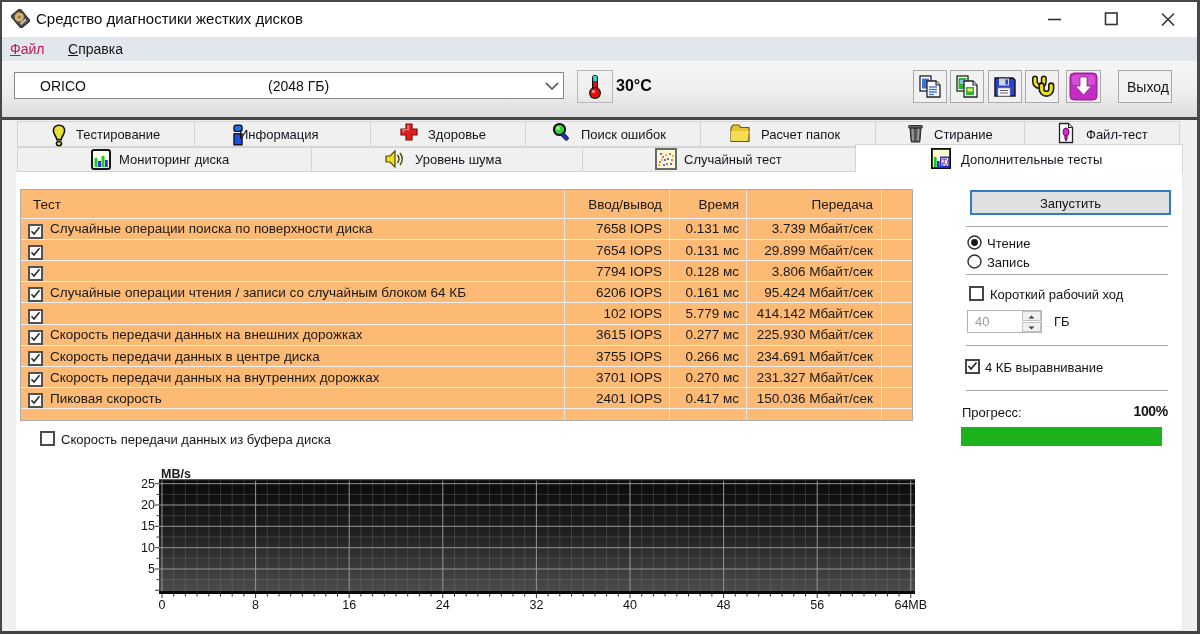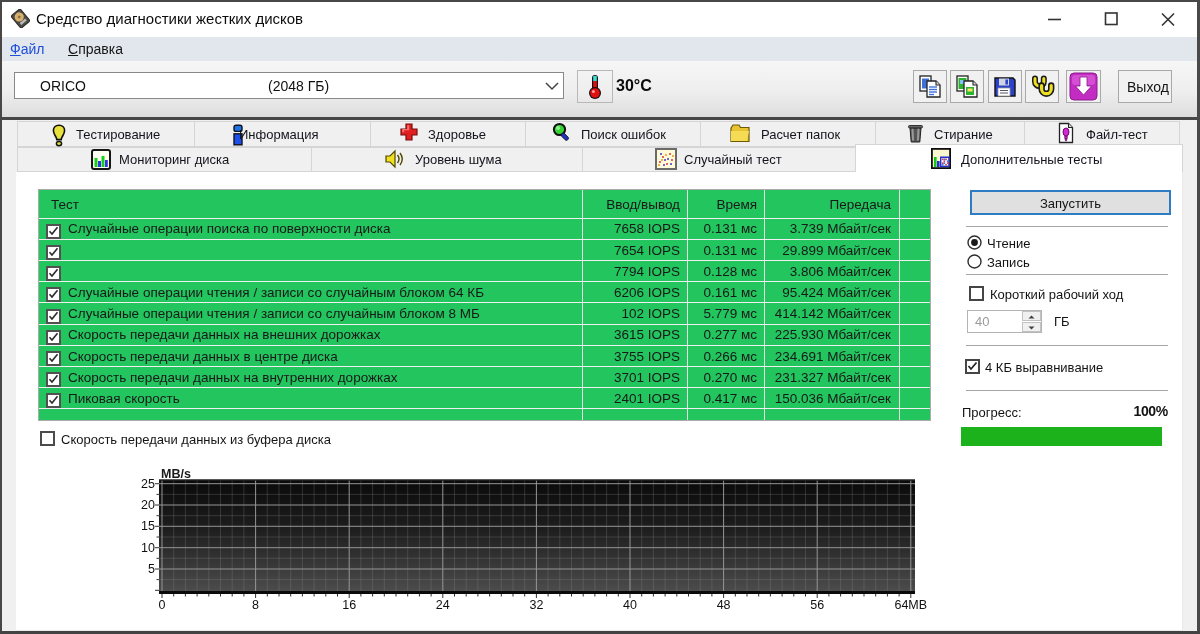--- a/index.html
+++ b/index.html
@@ -27,21 +27,21 @@
   </svg>
   <div class="abs nw" style="left:36px;top:10px;font-size:15px;color:#0d0d0d;">Средство диагностики жестких дисков</div>
   <svg class="abs" style="left:1042px;top:8px;" width="140" height="22" viewBox="0 0 140 22">
     <line x1="6" y1="11.5" x2="19" y2="11.5" stroke="#333" stroke-width="1.6"></line>
     <rect x="63.5" y="5" width="11.5" height="11.5" fill="none" stroke="#333" stroke-width="1.6"></rect>
     <line x1="120" y1="5.5" x2="132" y2="17.5" stroke="#333" stroke-width="1.6"></line>
     <line x1="132" y1="5.5" x2="120" y2="17.5" stroke="#333" stroke-width="1.6"></line>
   </svg>
 
   <div class="abs" style="left:2px;top:37px;width:1195px;height:24px;background:#e2e7ee;"></div>
-  <div class="abs nw" style="left:10px;top:41px;font-size:14px;color:#1d4ed8;"><u>Ф</u>айл</div>
+  <div class="abs nw" style="left:10px;top:41px;font-size:14px;color:#be185d;"><u>Ф</u>айл</div>
   <div class="abs nw" style="left:68px;top:41px;font-size:14px;color:#161616;"><u>С</u>правка</div>
 
   <div class="abs" style="left:2px;top:61px;width:1195px;height:56px;background:linear-gradient(#f6f6f6,#eeeeee 55%,#dddddd);"></div>
   <div class="abs" style="left:2px;top:117px;width:1195px;height:3px;background:#474747;"></div>
 
   <div class="abs" style="left:14px;top:72px;width:550px;height:27px;background:#fff;border:1px solid #898989;"></div>
   <div class="abs nw" style="left:40px;top:78px;font-size:14px;color:#101010;">ORICO</div>
   <div class="abs nw" style="left:268px;top:78px;font-size:14px;color:#101010;">(2048 ГБ)</div>
   <svg class="abs" style="left:544px;top:81px;" width="16" height="10" viewBox="0 0 16 10">
     <polyline points="2,2 8,8 14,2" fill="none" stroke="#444" stroke-width="1.5"></polyline>
@@ -232,21 +232,21 @@
         <rect x="12.5" y="14.3" width="1.7" height="1.7"></rect>
         <rect x="10.8" y="16" width="1.7" height="1.5"></rect>
       </g>
     </g>
   </svg>
   <div class="tlbl" style="left:961px;top:152px;">Дополнительные тесты</div>
 
   <div class="abs" style="left:16px;top:172px;width:1167px;height:459px;background:#ffffff;border-right:1px solid #e9e9e9;border-bottom:1px solid #e9e9e9;"></div>
 
   <style>
-    #grid { position:absolute; left:38px; top:189px; width:893px; height:232px; border:1px solid #ababab; background:#22c55e; font-size:13.5px; color:#191919; }
+    #grid { position:absolute; left:20px; top:189px; width:893px; height:232px; border:1px solid #ababab; background:#fdba74; font-size:13.5px; color:#191919; }
     #grid .vline { position:absolute; top:0; height:100%; width:1px; background:#e4e4e4; }
     #grid .hline { position:absolute; left:0; width:100%; height:1px; background:#f0f0f0; }
     #grid .c { position:absolute; white-space:nowrap; }
     #grid .r { text-align:right; }
     .gcb { position:absolute; left:7px; width:15px; height:15px; background:#fff; border:2px solid #515151; }
     .gcb svg { position:absolute; left:0; top:0; }
   </style>
   <div id="grid">
     <div class="c" style="left:12px;top:7px;">Тест</div>
     <div class="c r" style="left:448px;top:7px;width:193px;">Ввод/вывод</div>
@@ -293,21 +293,20 @@
     <div class="c" style="left:29px;top:95.0px;">Случайные операции чтения / записи со случайным блоком 64 КБ</div>
     <div class="c r" style="left:448px;top:95.0px;width:193px;">6206 IOPS</div>
     <div class="c r" style="left:558px;top:95.0px;width:160px;">0.161 мс</div>
     <div class="c r" style="left:660px;top:95.0px;width:192px;">95.424 Мбайт/сек</div>
     <div class="hline" style="top:112.3px;"></div>
     <div class="gcb" style="top:118.5px;">
       <svg width="11" height="11" viewBox="0 0 11 11">
         <path d="M1.5 5.2 L4 8 L9.5 1.2" fill="none" stroke="#2b2b2b" stroke-width="1.6"></path>
       </svg>
     </div>
-    <div class="c" style="left:29px;top:116.2px;">Случайные операции чтения / записи со случайным блоком 8 МБ</div>
     <div class="c r" style="left:448px;top:116.2px;width:193px;">102 IOPS</div>
     <div class="c r" style="left:558px;top:116.2px;width:160px;">5.779 мс</div>
     <div class="c r" style="left:660px;top:116.2px;width:192px;">414.142 Мбайт/сек</div>
     <div class="hline" style="top:133.5px;"></div>
     <div class="gcb" style="top:139.7px;">
       <svg width="11" height="11" viewBox="0 0 11 11">
         <path d="M1.5 5.2 L4 8 L9.5 1.2" fill="none" stroke="#2b2b2b" stroke-width="1.6"></path>
       </svg>
     </div>
     <div class="c" style="left:29px;top:137.4px;">Скорость передачи данных на внешних дорожках</div>

